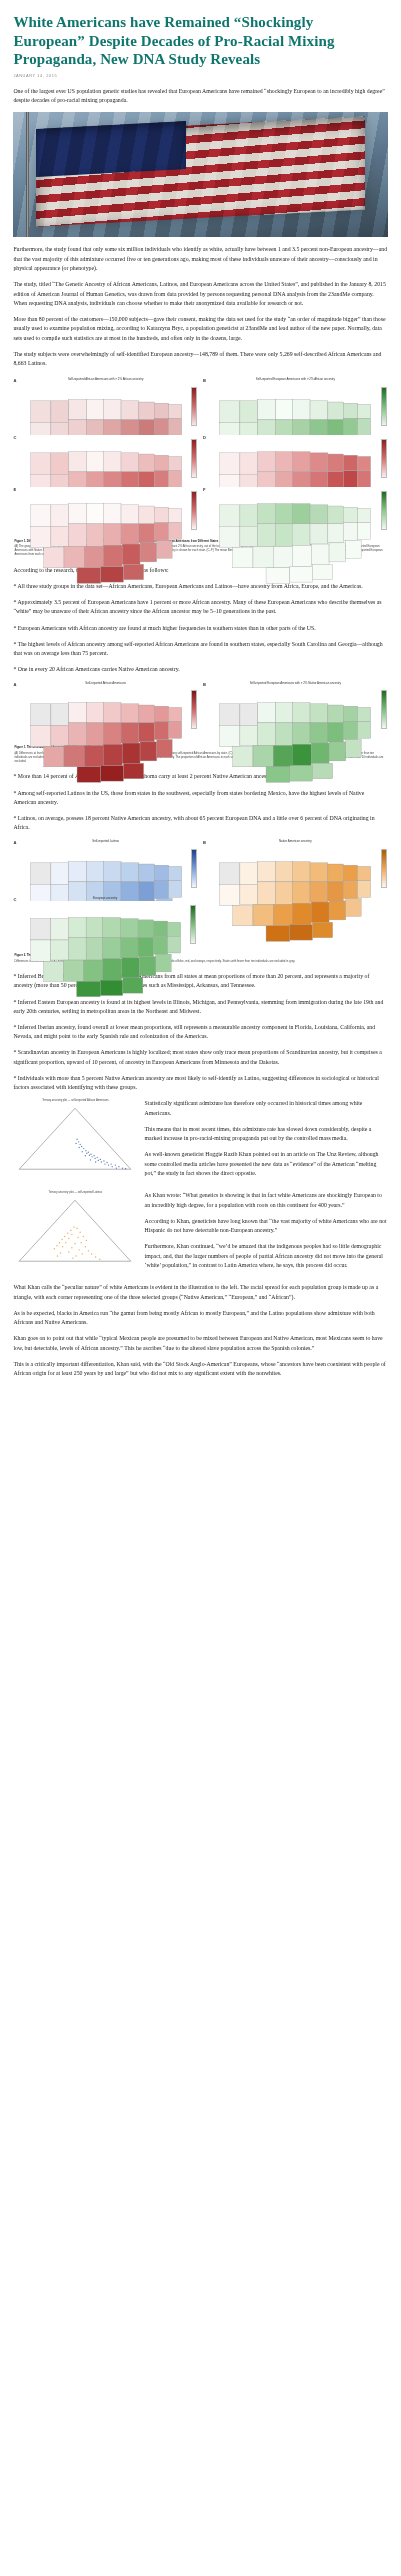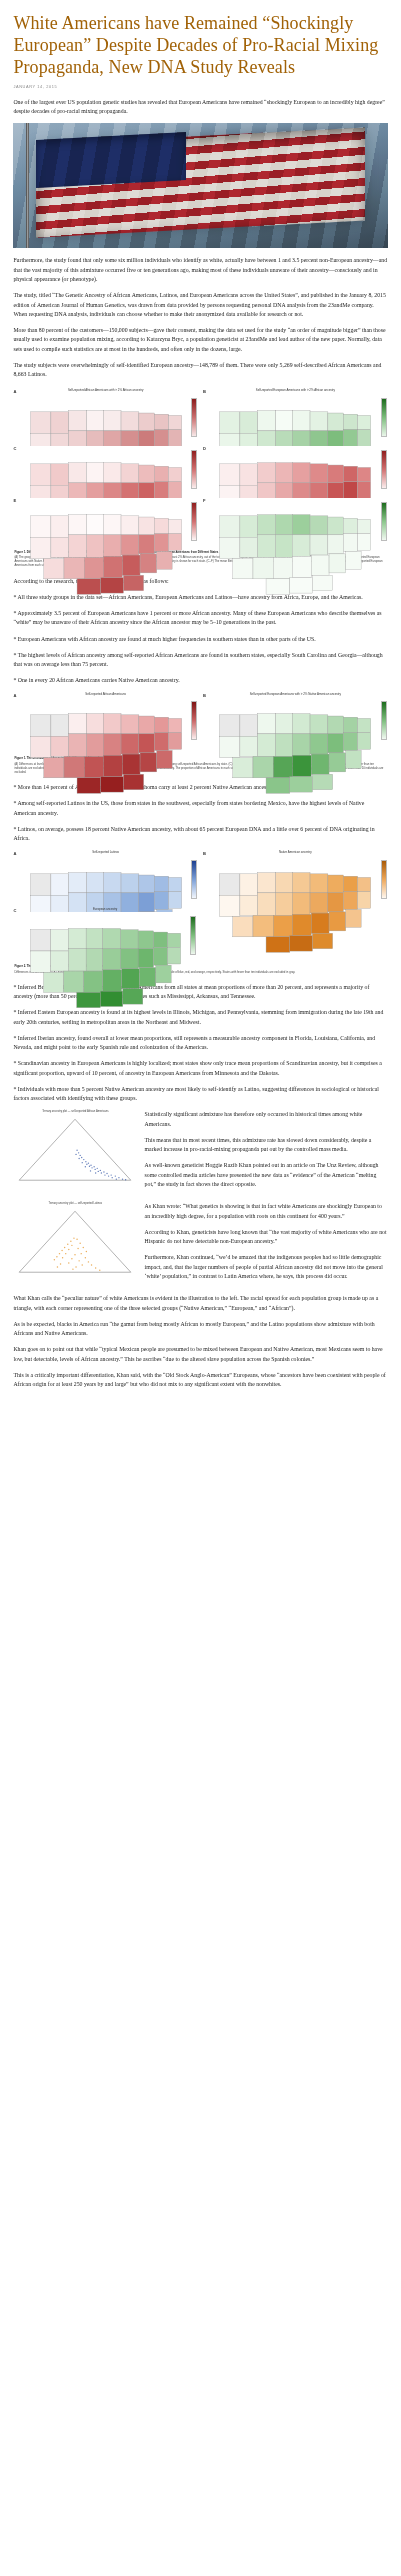--- a/index.html
+++ b/index.html
@@ -5,25 +5,25 @@
   html,body{margin:0;padding:0;background:#ffffff;}
   body{
     font-family:"Liberation Serif", serif;
     color:#1a1a1a;
     width:401px;
   }
   .page{width:401px;margin:0 auto;padding:0 0 20.6px 0;box-sizing:border-box;}
   .inner{padding:0 13.4px;box-sizing:border-box;}
   h1.title{
     font-family:"Liberation Serif", serif;
-    font-size:18px;
+    font-size:15px;
     line-height:1.22;
-    font-weight:400;
+    font-weight:700;
     margin:13.4px 0 5.2px 0;
-    color:#a16207;
+    color:#0f766e;
     letter-spacing:0.1px;
   }
   .dateline{
     font-family:"Liberation Sans", sans-serif;
     font-size:3.9px;
     letter-spacing:0.6px;
     color:#8a8a8a;
     text-transform:uppercase;
     margin:0 0 8.2px 0;
   }

